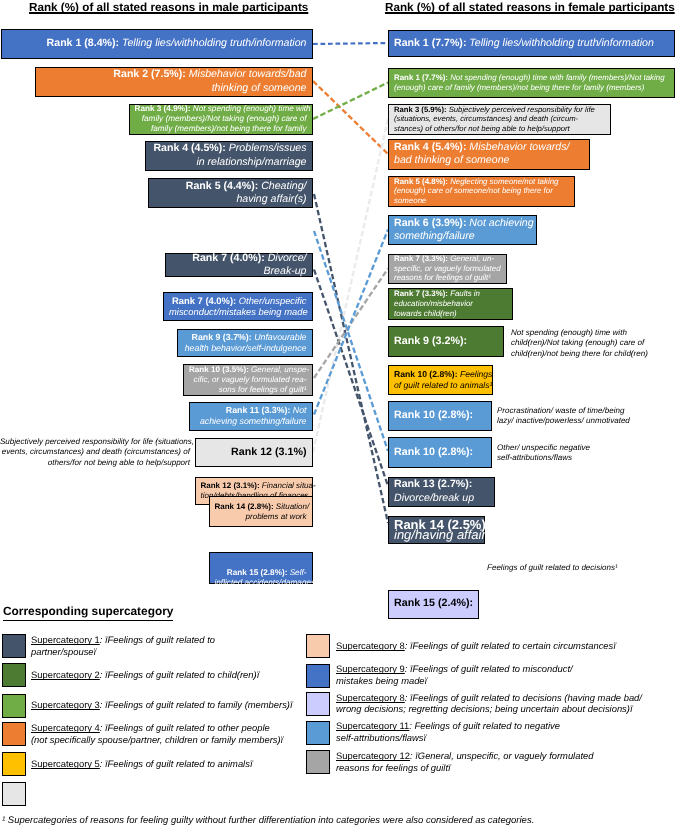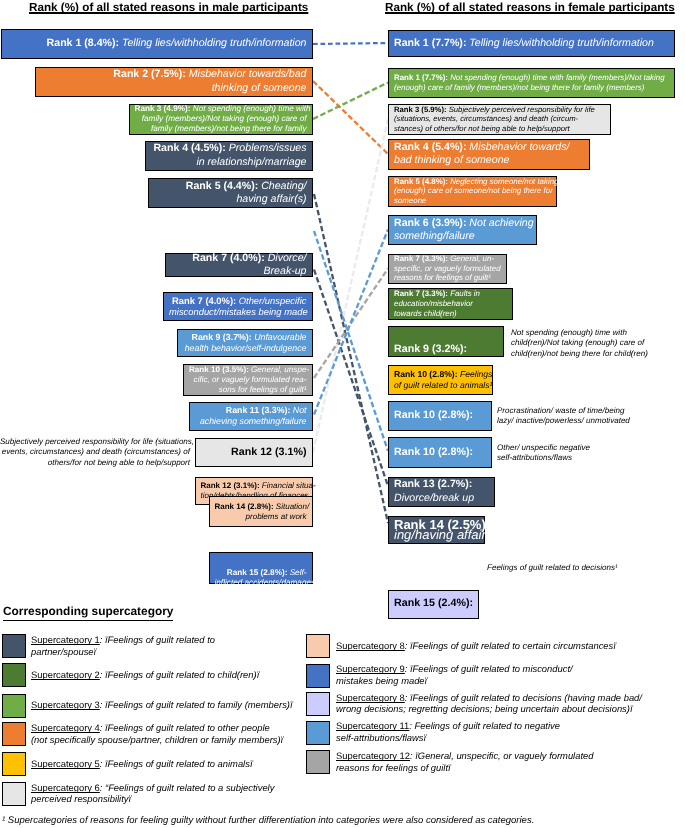--- a/index.html
+++ b/index.html
@@ -88,33 +88,33 @@
     </div>
 <div class="box" style="left:388px;top:67.5px;width:286.5px;height:30px;background:#70AD47;">
       <div class="tx" style="font-size:7.9px;line-height:9.76px;color:#FFFFFF;text-align:left;"><b>Rank 1 (7.7%):</b><span>&nbsp;Not spending (enough) time with family (members)/Not taking<br>(enough) care of family (members)/not being there for family (members)</span></div>
     </div>
 <div class="box" style="left:388px;top:103.5px;width:222.5px;height:31px;background:#E7E6E6;">
       <div class="tx" style="font-size:7.7px;line-height:9.51px;color:#000000;text-align:left;"><b>Rank 3 (5.9%):</b><span>&nbsp;Subjectively perceived responsibility for life<br>(situations, events, circumstances) and death (circum-<br>stances) of others/for not being able to help/support</span></div>
     </div>
 <div class="box" style="left:388px;top:138.5px;width:201.5px;height:31px;background:#ED7D31;">
       <div class="tx" style="font-size:10.6px;line-height:13.09px;color:#FFFFFF;text-align:left;"><b>Rank 4 (5.4%):</b><span>&nbsp;Misbehavior towards/<br>bad thinking of someone</span></div>
     </div>
-<div class="box" style="left:388px;top:176px;width:169px;height:30.5px;background:#ED7D31;">
+<div class="box" style="left:388px;top:176px;width:187px;height:30.5px;background:#ED7D31;">
       <div class="tx" style="font-size:7.9px;line-height:9.76px;color:#FFFFFF;text-align:left;"><b>Rank 5 (4.8%):</b><span>&nbsp;Neglecting someone/not taking<br>(enough) care of someone/not being there for<br>someone</span></div>
     </div>
 <div class="box" style="left:388px;top:215px;width:149px;height:29.5px;background:#5B9BD5;">
       <div class="tx" style="font-size:10.6px;line-height:13.09px;color:#FFFFFF;text-align:left;"><b>Rank 6 (3.9%):</b><span>&nbsp;Not achieving<br>something/failure</span></div>
     </div>
 <div class="box" style="left:388px;top:253.5px;width:119px;height:30px;background:#A5A5A5;">
       <div class="tx" style="font-size:7.9px;line-height:9.76px;color:#FFFFFF;text-align:left;"><b>Rank 7 (3.3%):</b><span>&nbsp;General, un-<br>specific, or vaguely formulated<br>reasons for feelings of guilt¹</span></div>
     </div>
 <div class="box" style="left:388px;top:288px;width:124.5px;height:31.5px;background:#4E7B32;">
       <div class="tx" style="font-size:7.9px;line-height:9.76px;color:#FFFFFF;text-align:left;"><b>Rank 7 (3.3%):</b><span>&nbsp;Faults in<br>education/misbehavior<br>towards child(ren)</span></div>
     </div>
-<div class="box" style="left:388px;top:326px;width:115.5px;height:31px;background:#4E7B32;align-items:flex-end;">
+<div class="box" style="left:388px;top:326px;width:115.5px;height:31px;background:#4E7B32;">
       <div class="tx" style="font-size:10.7px;line-height:13.21px;color:#FFFFFF;text-align:left;"><b>Rank 9 (3.2%):</b></div>
     </div>
 <div class="box" style="left:388px;top:365px;width:105px;height:29.5px;background:#FFC000;">
       <div class="tx" style="font-size:8.6px;line-height:10.62px;color:#000000;text-align:left;"><b>Rank 10 (2.8%):</b><span>&nbsp;Feelings<br>of guilt related to animals¹</span></div>
     </div>
 <div class="box" style="left:388px;top:400.5px;width:104px;height:30.5px;background:#5B9BD5;">
       <div class="tx" style="font-size:10.7px;line-height:13.21px;color:#FFFFFF;text-align:left;"><b>Rank 10 (2.8%):</b></div>
     </div>
 <div class="box" style="left:388px;top:437px;width:104px;height:30.5px;background:#5B9BD5;">
       <div class="tx" style="font-size:10.7px;line-height:13.21px;color:#FFFFFF;text-align:left;"><b>Rank 10 (2.8%):</b></div>
@@ -148,23 +148,20 @@
     </div>
 <div class="sw" style="left:2px;top:722.4px;background:#ED7D31;"></div>
 <div class="lgrow" style="left:31px;top:721.9px;">
       <div class="lgtx"><u>Supercategory 4</u><span>: </span><span>ïFeelings of guilt related to other people<br>(not specifically spouse/partner, children or family members)ï</span></div>
     </div>
 <div class="sw" style="left:2px;top:752.1px;background:#FFC000;"></div>
 <div class="lgrow" style="left:31px;top:751.6px;">
       <div class="lgtx"><u>Supercategory 5</u><span>: </span><span>ïFeelings of guilt related to animalsï</span></div>
     </div>
 <div class="sw" style="left:2px;top:781.9px;background:#E7E6E6;"></div>
-<div class="lgrow" style="left:31px;top:781.4px;">
-      <div class="lgtx"><u>Supercategory 6</u><span>: </span><span>“Feelings of guilt related to a subjectively<br>perceived responsibilityï</span></div>
-    </div>
 <div class="sw" style="left:306px;top:634.4px;background:#F8CBAD;"></div>
 <div class="lgrow" style="left:336px;top:633.9px;">
       <div class="lgtx"><u>Supercategory 8</u><span>: </span><span>ïFeelings of guilt related to certain circumstancesï</span></div>
     </div>
 <div class="sw" style="left:306px;top:663.5px;background:#4472C4;"></div>
 <div class="lgrow" style="left:336px;top:663px;">
       <div class="lgtx"><u>Supercategory 9</u><span>: </span><span>ïFeelings of guilt related to misconduct/<br>mistakes being madeï</span></div>
     </div>
 <div class="sw" style="left:306px;top:691.8px;background:#CCCCFF;"></div>
 <div class="lgrow" style="left:336px;top:691.3px;">

